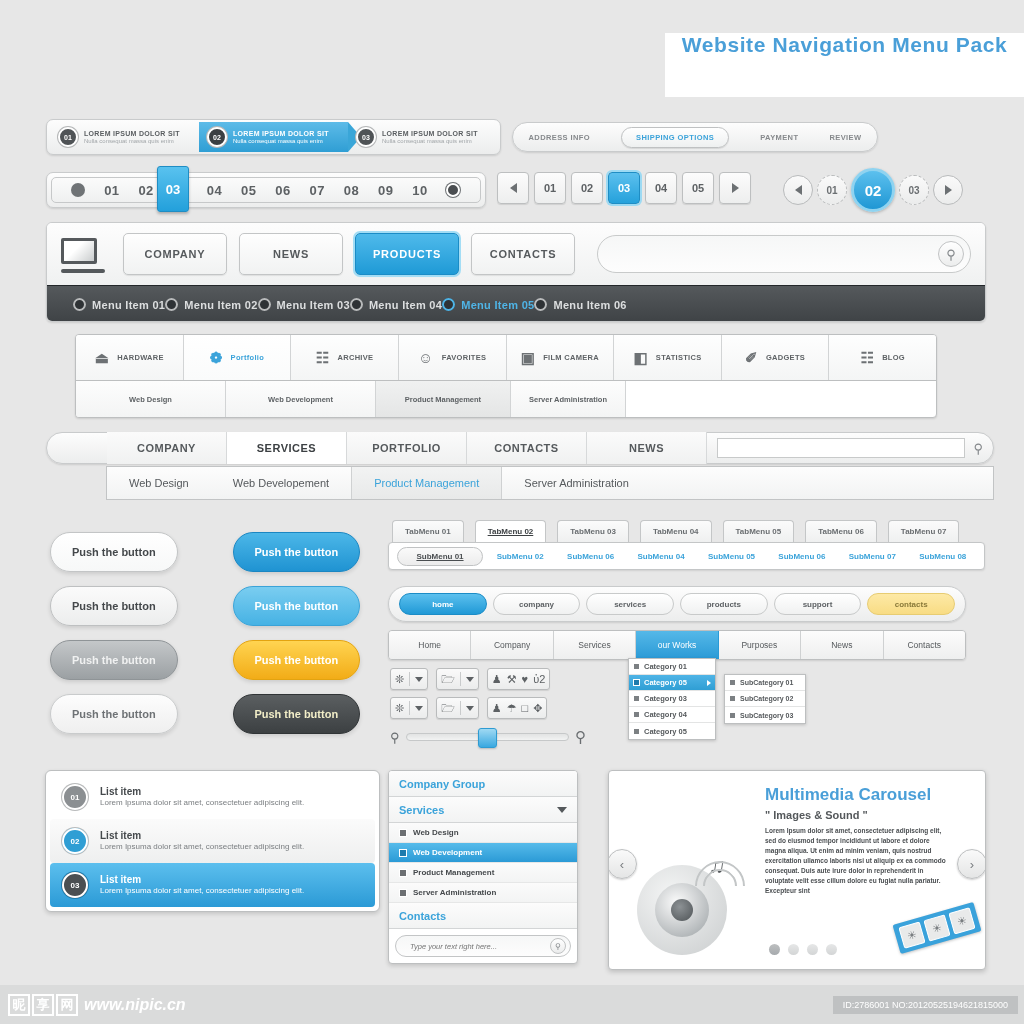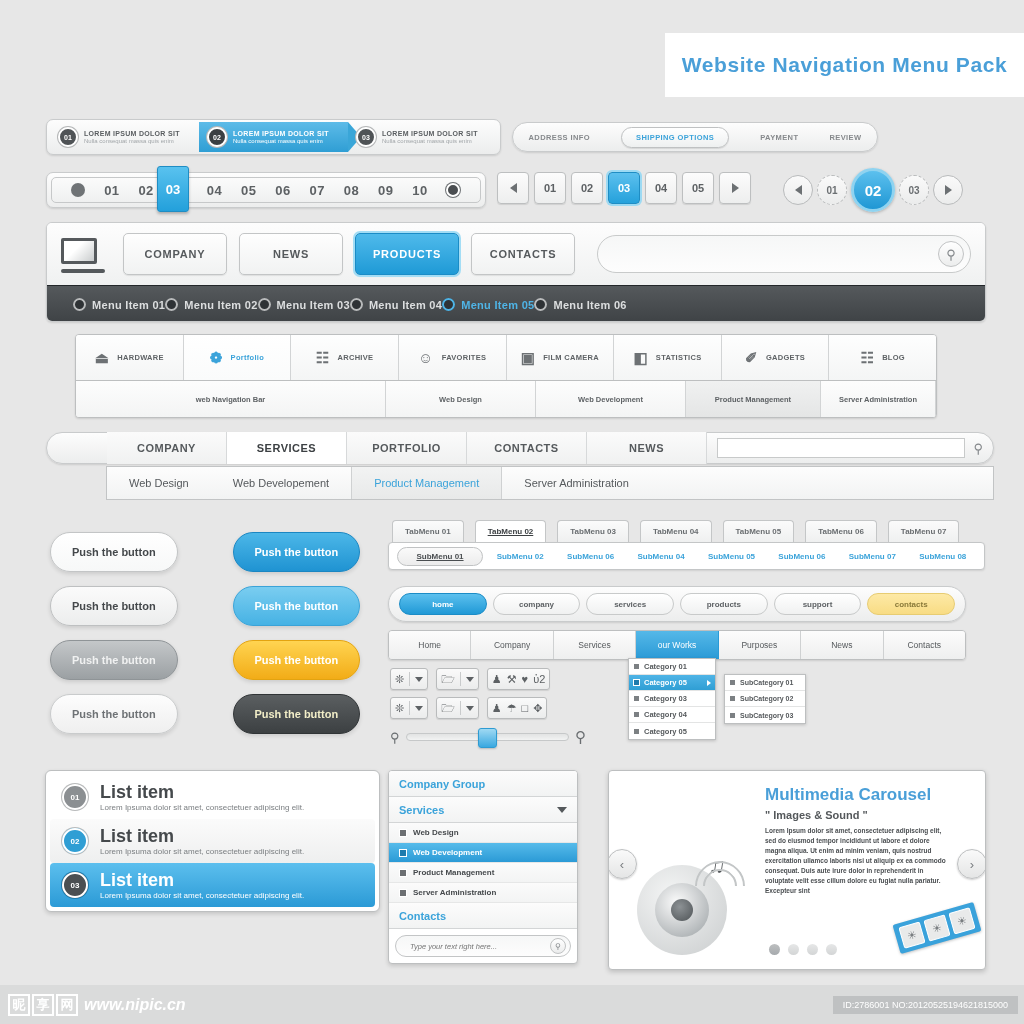--- a/index.html
+++ b/index.html
@@ -9,21 +9,21 @@
     background:#e7e7e7;
     font-family:"Liberation Sans", sans-serif;
     position:relative; overflow:hidden;
     -webkit-font-smoothing:antialiased;
   }
   .page { position:relative; width:1024px; height:1024px; }
 
   
   .title-band {
     position:absolute; left:665px; top:33px; width:359px; height:64px;
-    background:#fff; display:flex; align-items:center; justify-content:center;
+    background:#fff; display:flex; align-items:flex-start; justify-content:center;
   }
   .title-band span {
     color:#4a9fd8; font-size:21px; font-weight:bold; letter-spacing:.6px;
   }
 
   
   .panel {
     background:linear-gradient(#fdfdfd,#eceded);
     border:1px solid #c9cbcc; border-radius:6px;
     box-shadow:0 1px 2px rgba(0,0,0,.12);
@@ -258,21 +258,21 @@
   .li { height:44px; display:flex; align-items:center; gap:12px; padding:0 12px;
     border-radius:4px; }
   .li.alt { background:linear-gradient(#fbfbfb,#eeefef); }
   .li.active { background:linear-gradient(#5cbfee,#2b9ad6); }
   .li-badge { width:26px; height:26px; border-radius:50%; flex:none;
     display:flex; align-items:center; justify-content:center;
     font-size:8px; font-weight:bold; color:#fff; background:#8b8f92;
     box-shadow:inset 0 0 0 2px #fff, 0 0 0 1px #b9bbbc; }
   .li-badge.b2 { background:#2f9ed4; }
   .li-badge.b3 { background:#4b4f52; box-shadow:inset 0 0 0 2px #fff, 0 0 0 1px #1e7bad; }
-  .li-title { font-size:18px; font-weight:bold; color:#45494c; line-height:1.15; }
+  .li-title { font-size:10px; font-weight:bold; color:#45494c; line-height:1.15; }
   .li-sub { font-size:8px; color:#7a7e81; line-height:1.2; }
   .li.active .li-title, .li.active .li-sub { color:#fff; }
 
   
   #sidebar { position:absolute; left:388px; top:770px; width:190px;
     background:#fff; border:1px solid #bdbfc0; border-radius:4px; overflow:hidden;
     box-shadow:0 2px 4px rgba(0,0,0,.15); }
   .sb-head { height:26px; display:flex; align-items:center; padding:0 10px;
     font-size:11px; font-weight:bold; color:#3ba3da;
     background:linear-gradient(#fcfcfc,#f2f3f3); border-bottom:1px solid #d3d5d6; }
@@ -501,21 +501,20 @@
         <div class="ic-cell">
           <span class="ic-glyph">✐</span>
           <span>GADGETS</span>
         </div>
         <div class="ic-cell">
           <span class="ic-glyph">☷</span>
           <span>BLOG</span>
         </div>
       </div>
     <div class="ic-row2" id="ic-row2">
-        <div class="ic2" style="width: 310px;">web Navigation Bar</div>
         <div class="ic2" style="width: 150px;">Web Design</div>
         <div class="ic2" style="width: 150px;">Web Development</div>
         <div class="ic2 active" style="width: 135px;">Product Management</div>
         <div class="ic2" style="width: 115px;">Server Administration</div>
       </div>
   </div>
 
   <div class="panel" id="hmenu">
     <div class="hm-list" id="hm-list">
         <div class="hm">COMPANY</div>

